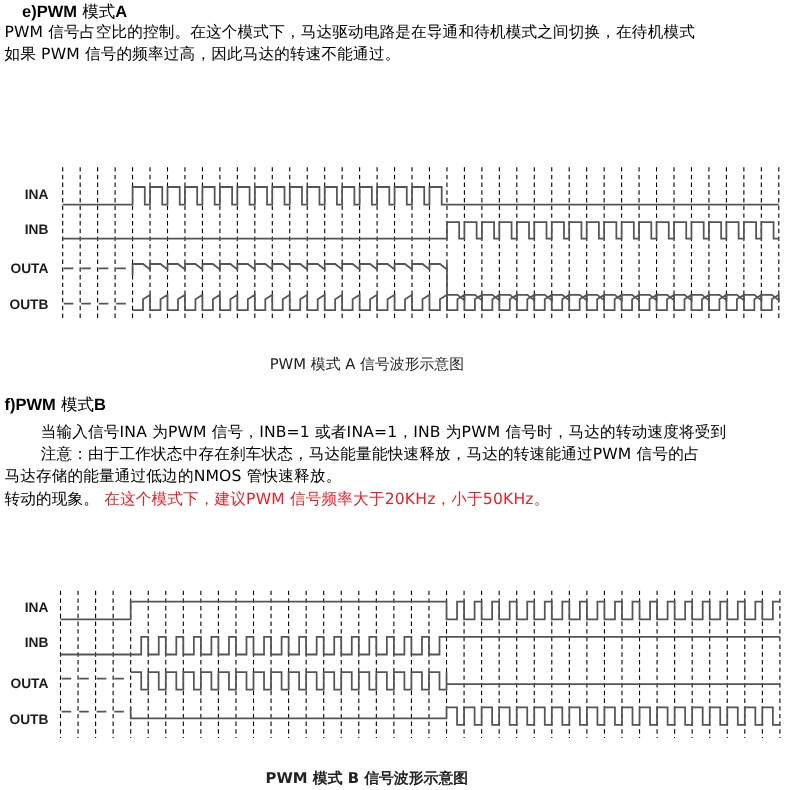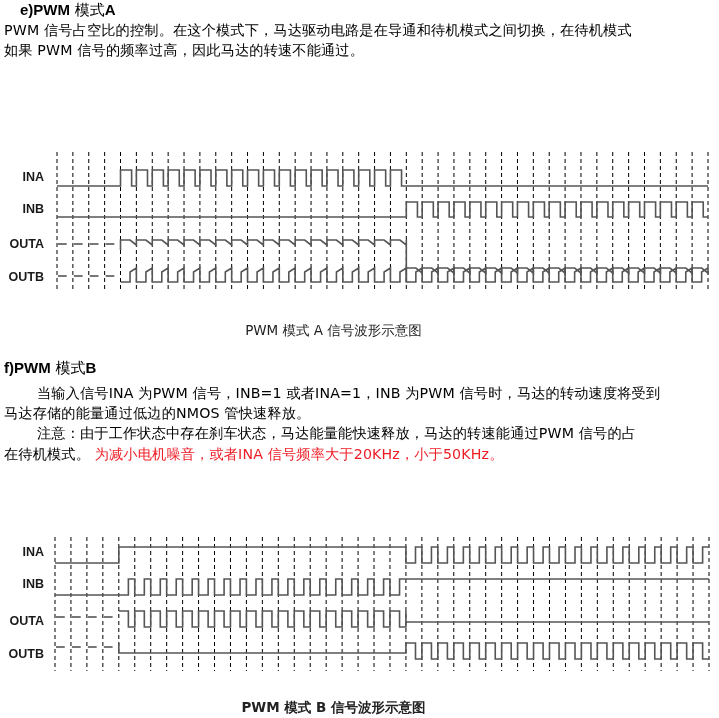--- a/index.html
+++ b/index.html
@@ -92,23 +92,23 @@
   </svg>
 
 <div class="caption" style="top:322px;">PWM 模式 A 信号波形示意图</div>
 
 <div class="heading" style="top:358px;">
   <b>f)PWM</b><span> 模式</span><b>B</b>
 </div>
 
 <div class="para" style="top:372px;margin-top:11px;">
   <span class="line indent">当输入信号INA 为PWM 信号，INB=1 或者INA=1，INB 为PWM 信号时，马达的转动速度将受到</span>
+  <span class="line indent">注意：由于工作状态中存在刹车状态，马达能量能快速释放，马达的转速能通过PWM 信号的占</span>
   <span class="line">马达存储的能量通过低边的NMOS 管快速释放。</span>
-  <span class="line indent">注意：由于工作状态中存在刹车状态，马达能量能快速释放，马达的转速能通过PWM 信号的占</span>
-  <span class="line"><span>在待机模式。</span><span class="red"> 为减小电机噪音，或者INA 信号频率大于20KHz，小于50KHz。</span></span>
+  <span class="line"><span>转动的现象。</span><span class="red"> 在这个模式下，建议PWM 信号频率大于20KHz，小于50KHz。</span></span>
 </div>
 
 <svg class="wave" id="waveB" width="719" height="150" style="top:535px;" viewBox="0 535 719 150">
     <line x1="55" y1="537" x2="55" y2="671" stroke="#000000" stroke-width="1" stroke-dasharray="4,3"></line>
     <line x1="70.95121951219512" y1="537" x2="70.95121951219512" y2="671" stroke="#000000" stroke-width="1" stroke-dasharray="4,3"></line>
     <line x1="86.90243902439025" y1="537" x2="86.90243902439025" y2="671" stroke="#000000" stroke-width="1" stroke-dasharray="4,3"></line>
     <line x1="102.85365853658536" y1="537" x2="102.85365853658536" y2="671" stroke="#000000" stroke-width="1" stroke-dasharray="4,3"></line>
     <line x1="118.8048780487805" y1="537" x2="118.8048780487805" y2="671" stroke="#000000" stroke-width="1" stroke-dasharray="4,3"></line>
     <line x1="134.7560975609756" y1="537" x2="134.7560975609756" y2="671" stroke="#000000" stroke-width="1" stroke-dasharray="4,3"></line>
     <line x1="150.7073170731707" y1="537" x2="150.7073170731707" y2="671" stroke="#000000" stroke-width="1" stroke-dasharray="4,3"></line>

